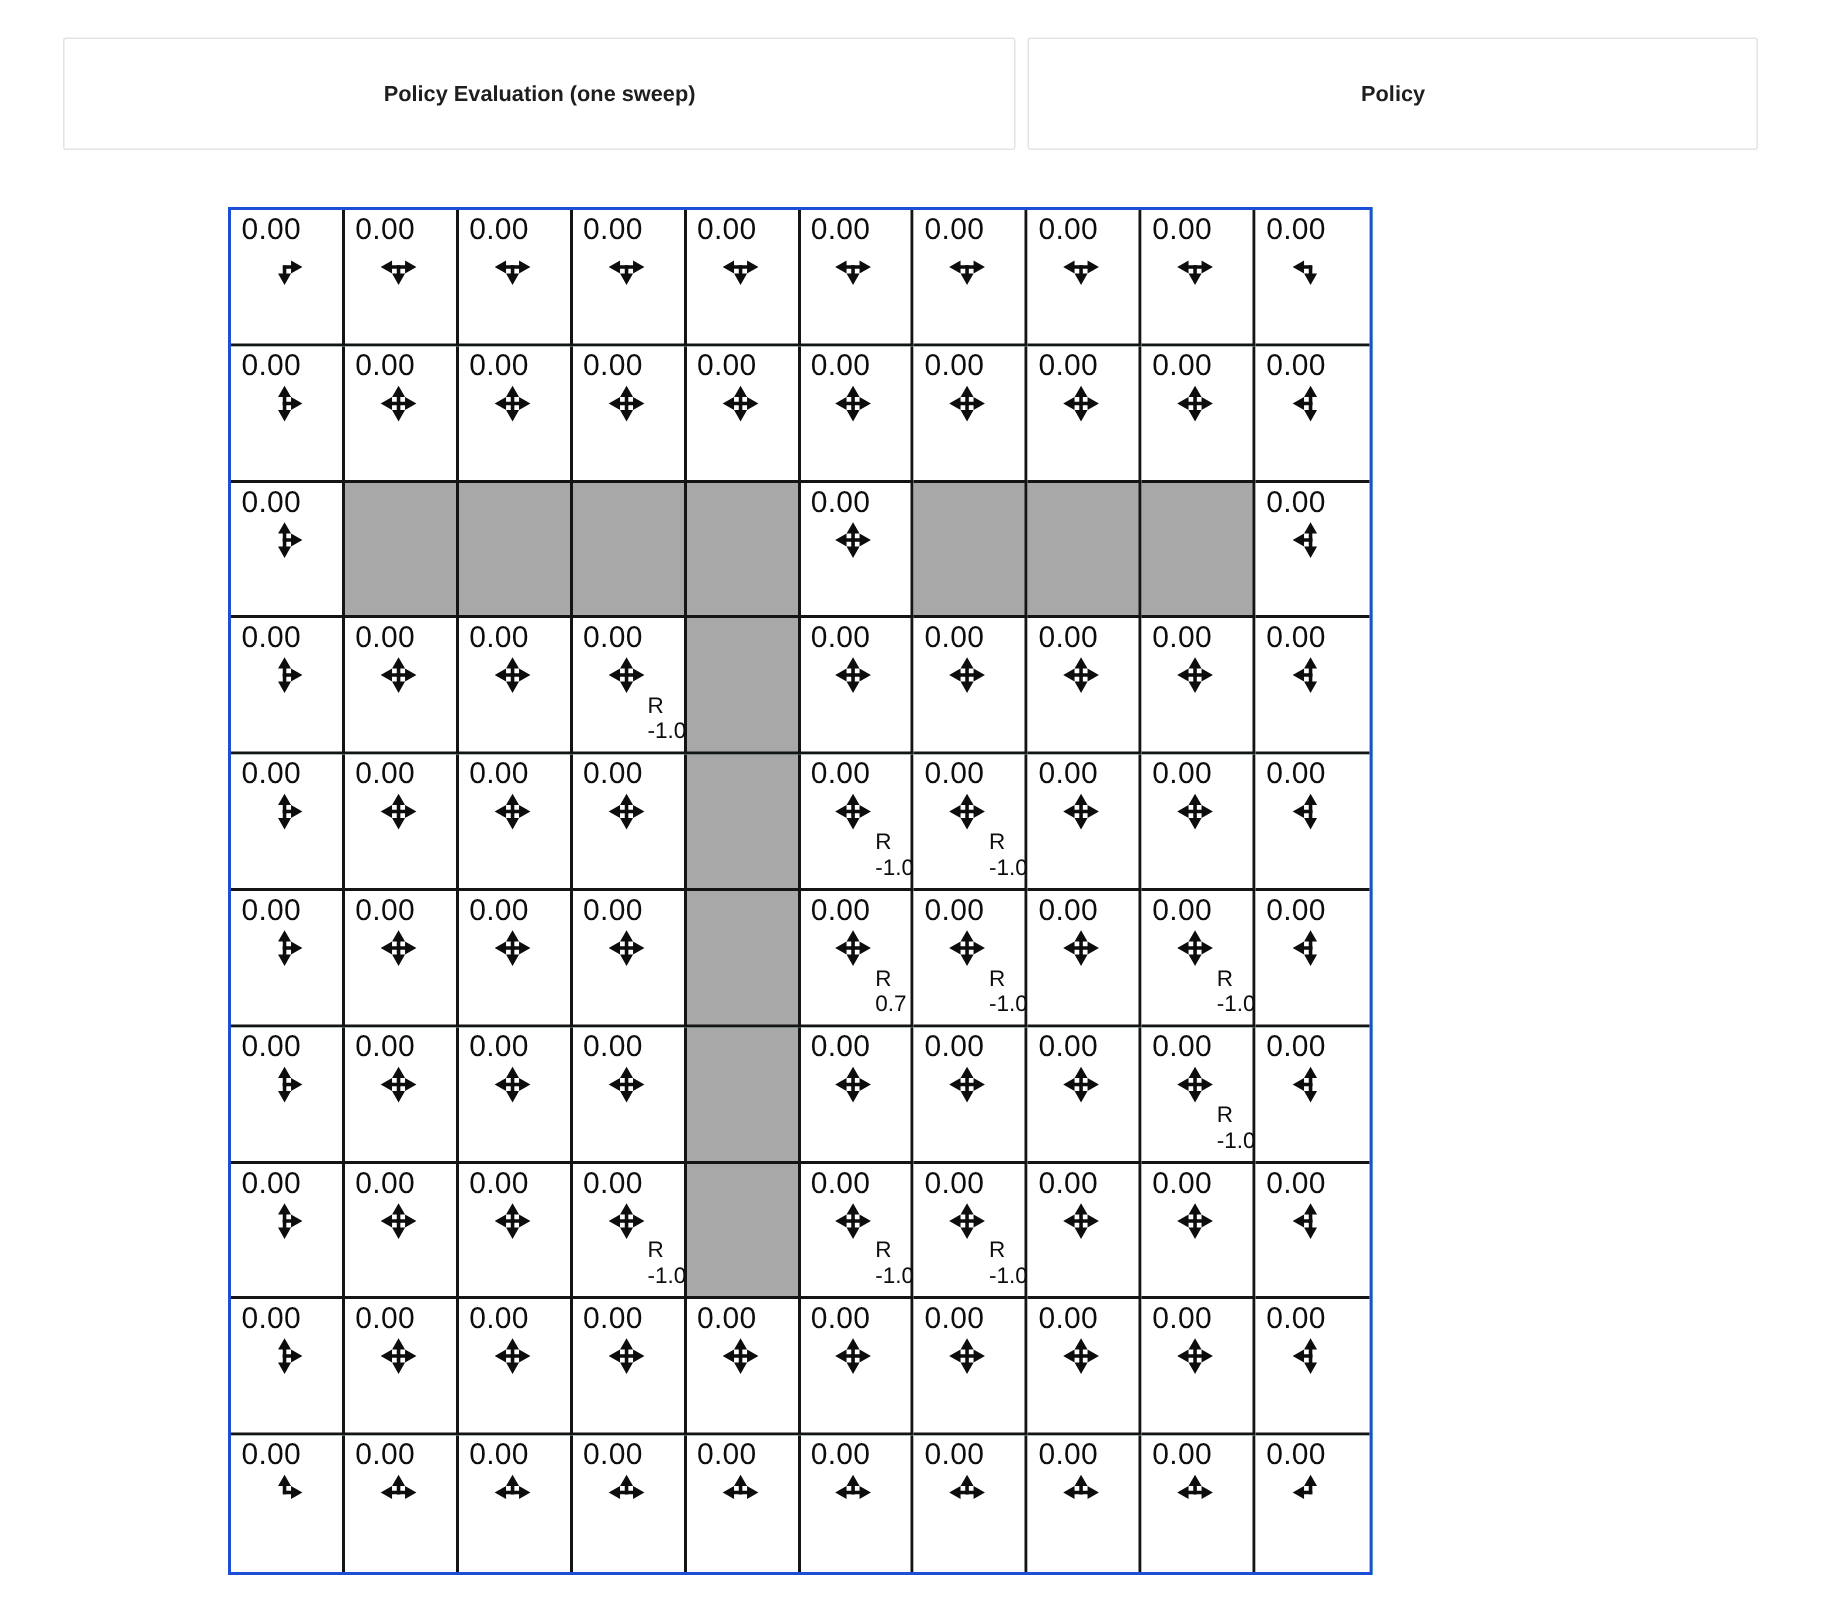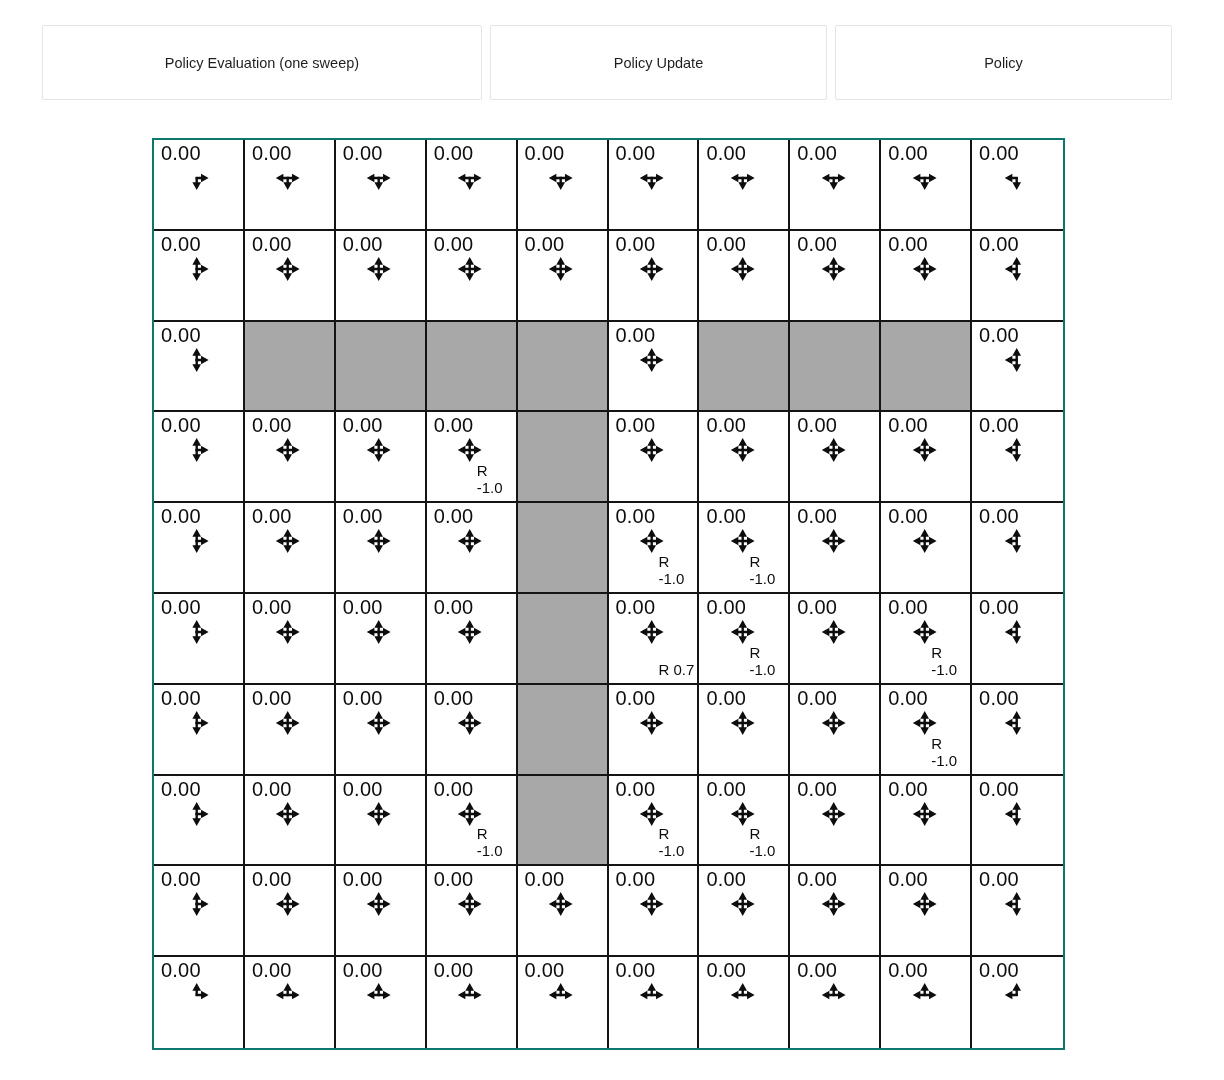--- a/index.html
+++ b/index.html
@@ -13,25 +13,26 @@
   .toolbar {
     position:absolute; left:42px; top:25px; width:1130px; height:75px;
     display:flex; gap:8px;
   }
   .btn {
     flex:257; background:#ffffff; border:1px solid #e4e4e4; border-radius:2px;
     font-family:"Liberation Sans", sans-serif;
     font-size:14.5px; color:#1e1e1e; cursor:pointer;
     display:flex; align-items:center; justify-content:center;
     padding:0;
+    font-weight:bold;
   }
   .btn-wide { flex:336; }
   .gridwrap {
-    position:absolute; left:152px; top:138px; width:913px; height:912px;
-    box-sizing:border-box; border:2px solid #0f766e;
+    position:absolute; left:152px; top:138px; width:763px; height:912px;
+    box-sizing:border-box; border:2px solid #1d4ed8;
     display:grid;
     grid-template-columns:repeat(10, 1fr);
     grid-template-rows:repeat(10, 1fr);
     background:#22c55e;
   }
   .cell {
     position:relative; box-sizing:border-box; background:#ffffff;
     border-right:2px solid #141414; border-bottom:2px solid #141414;
   }
   .cell.col-last { border-right:none; }
@@ -47,21 +48,20 @@
   .rwd {
     position:absolute; bottom:5px; left:7px;
     font-size:15px; color:#0d0d0d;padding-left:43px;
   }
 </style>
 </head>
 <body>
 
 <div class="toolbar">
   <button class="btn btn-wide">Policy Evaluation (one sweep)</button>
-  <button class="btn">Policy Update</button>
   <button class="btn">Policy</button>
 </div>
 
 <div class="gridwrap">
     <div class="cell">
       <span class="val">0.00</span>
       <svg width="26" height="26" viewBox="0 0 24 24" class="arr">
         <path d="M11 10.9 L16 10.9 L16 8 L23 12 L16 16 L16 13.1 L11 13.1 Z" fill="#0d0d0d"></path>
         <path d="M10.9 11 L10.9 16 L8 16 L12 23 L16 16 L13.1 16 L13.1 11 Z" fill="#0d0d0d"></path>
       </svg>

